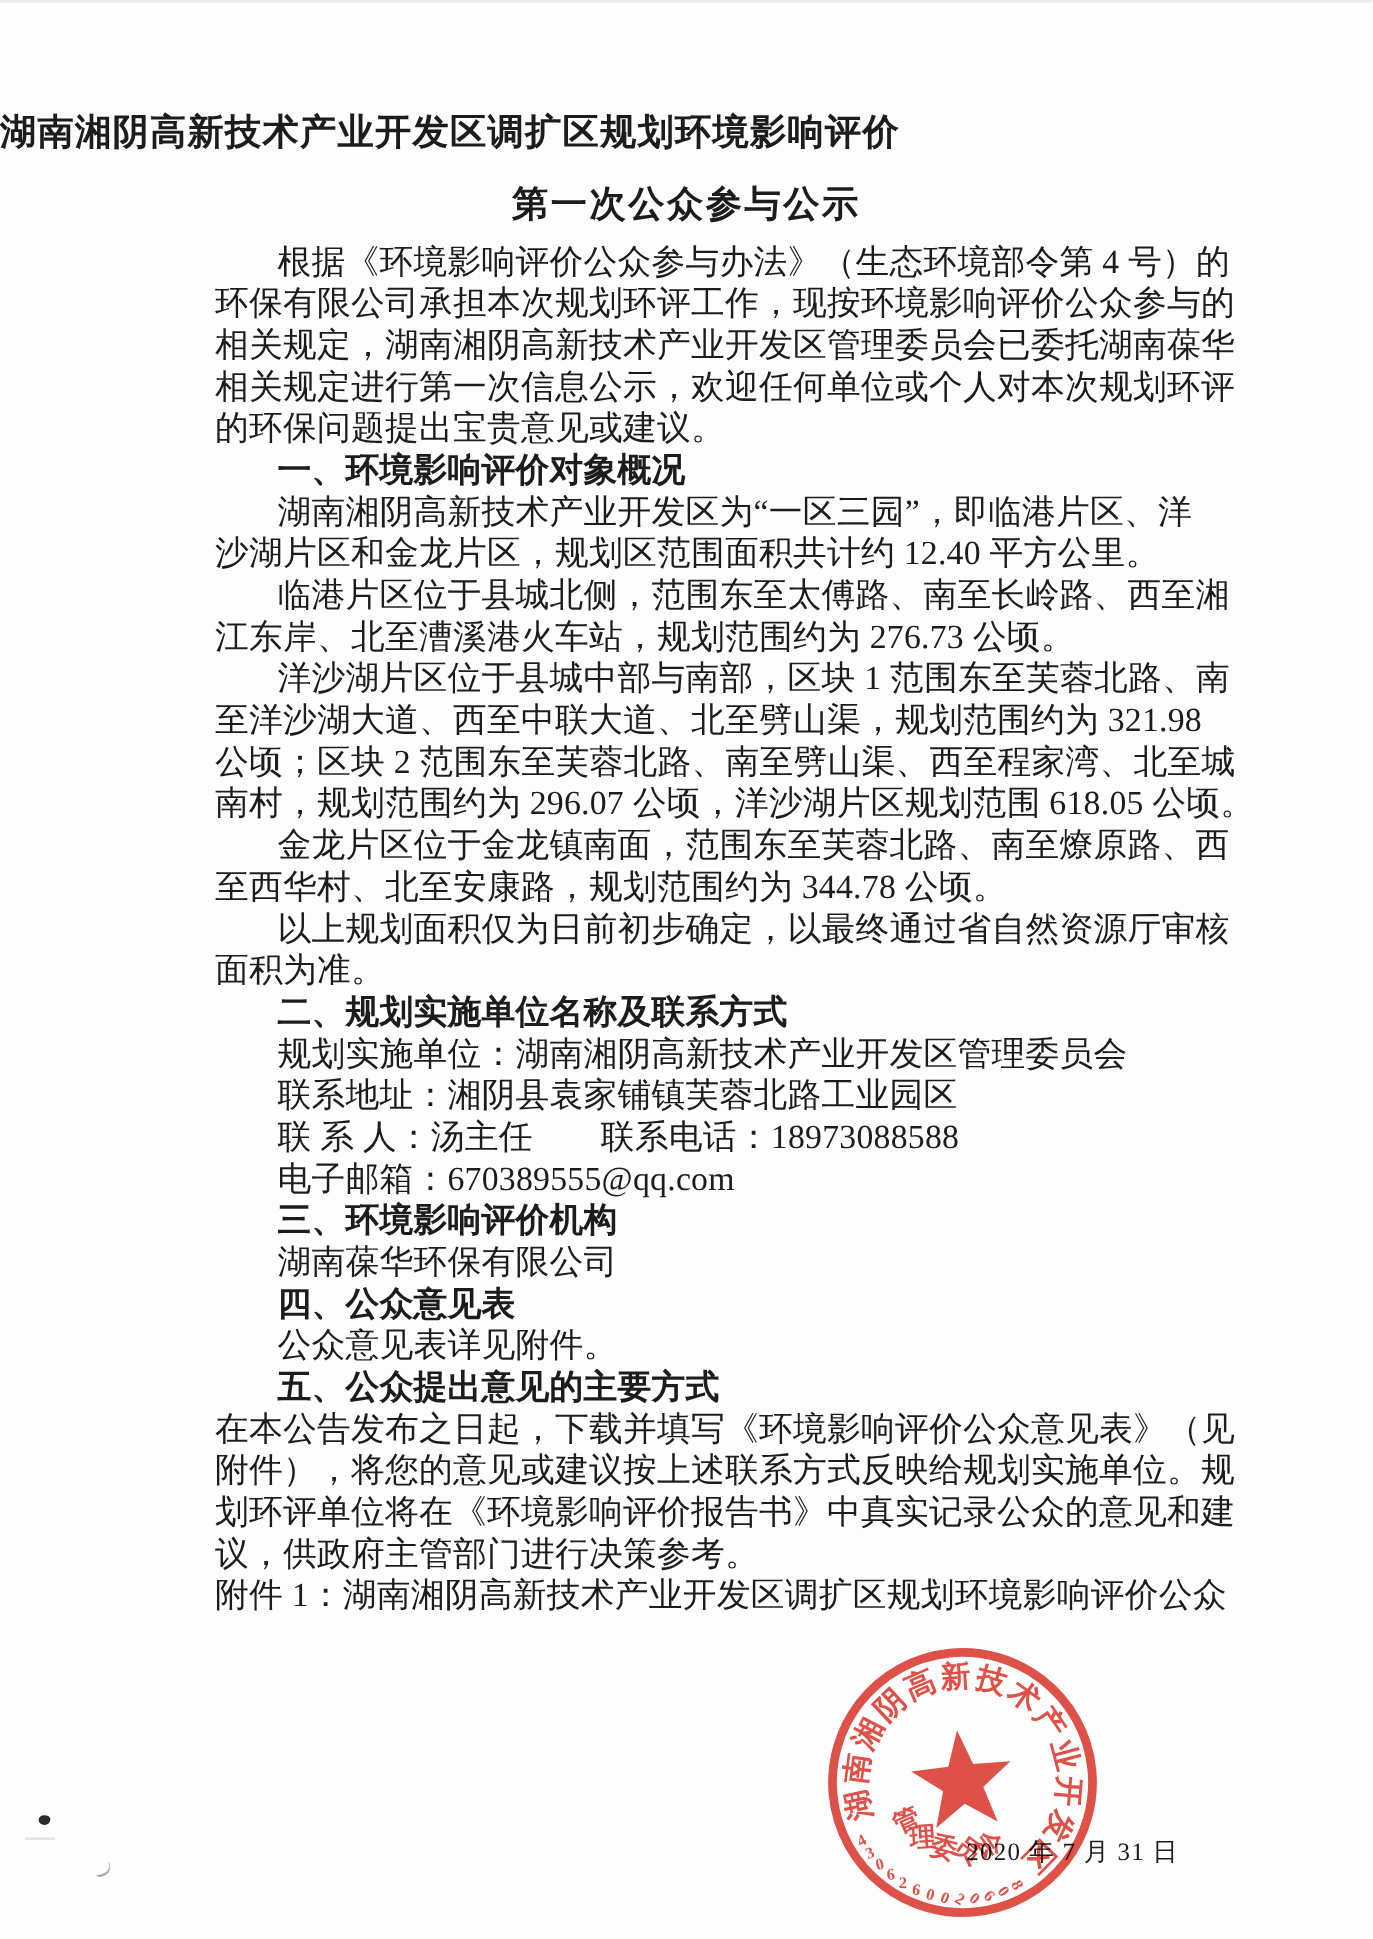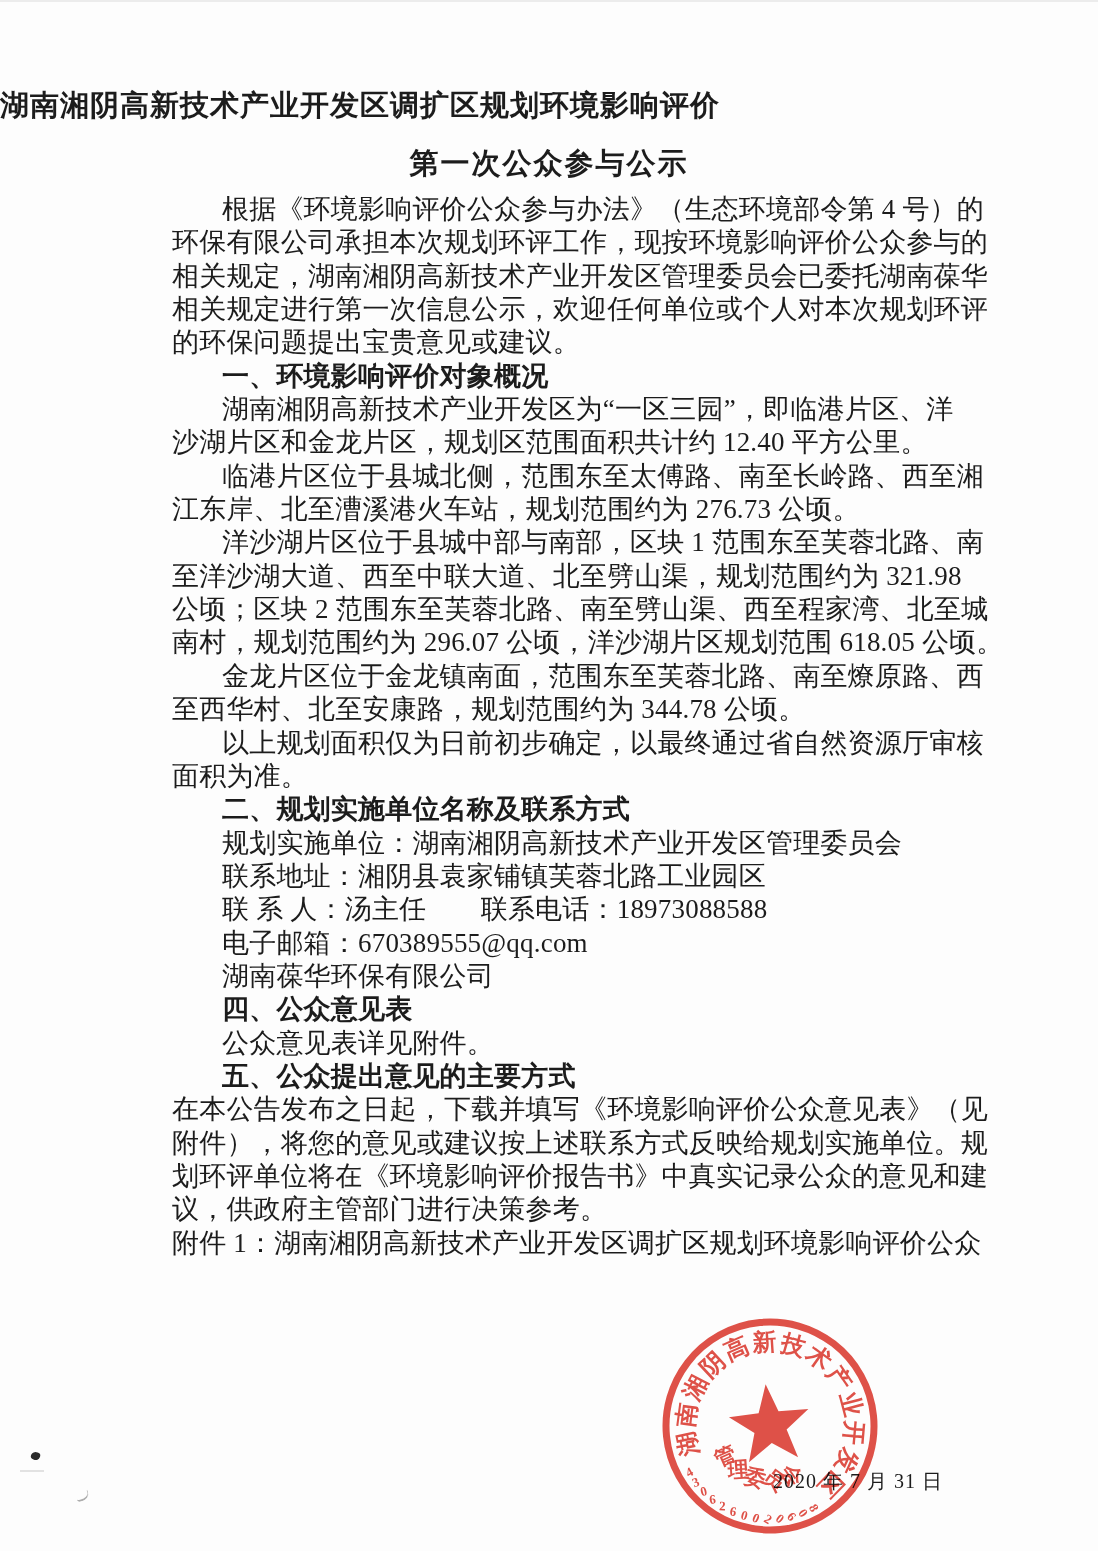--- a/index.html
+++ b/index.html
@@ -66,20 +66,21 @@
       <div class="line">南村，规划范围约为 296.07 公顷，洋沙湖片区规划范围 618.05 公顷。</div>
       <div class="line indent">金龙片区位于金龙镇南面，范围东至芙蓉北路、南至燎原路、西</div>
       <div class="line">至西华村、北至安康路，规划范围约为 344.78 公顷。</div>
       <div class="line indent">以上规划面积仅为日前初步确定，以最终通过省自然资源厅审核</div>
       <div class="line">面积为准。</div>
       <div class="line indent bold">二、规划实施单位名称及联系方式</div>
       <div class="line indent">规划实施单位：湖南湘阴高新技术产业开发区管理委员会</div>
       <div class="line indent">联系地址：湘阴县袁家铺镇芙蓉北路工业园区</div>
       <div class="line indent">联 系 人：汤主任　　联系电话：18973088588</div>
       <div class="line indent">电子邮箱：670389555@qq.com</div>
+      <div class="line indent bold">三、环境影响评价机构</div>
       <div class="line indent">湖南葆华环保有限公司</div>
       <div class="line indent bold">四、公众意见表</div>
       <div class="line indent">公众意见表详见附件。</div>
       <div class="line indent bold">五、公众提出意见的主要方式</div>
       <div class="line">在本公告发布之日起，下载并填写《环境影响评价公众意见表》（见</div>
       <div class="line">附件），将您的意见或建议按上述联系方式反映给规划实施单位。规</div>
       <div class="line">划环评单位将在《环境影响评价报告书》中真实记录公众的意见和建</div>
       <div class="line">议，供政府主管部门进行决策参考。</div>
       <div class="line">附件 1：湖南湘阴高新技术产业开发区调扩区规划环境影响评价公众</div>
     </div>

